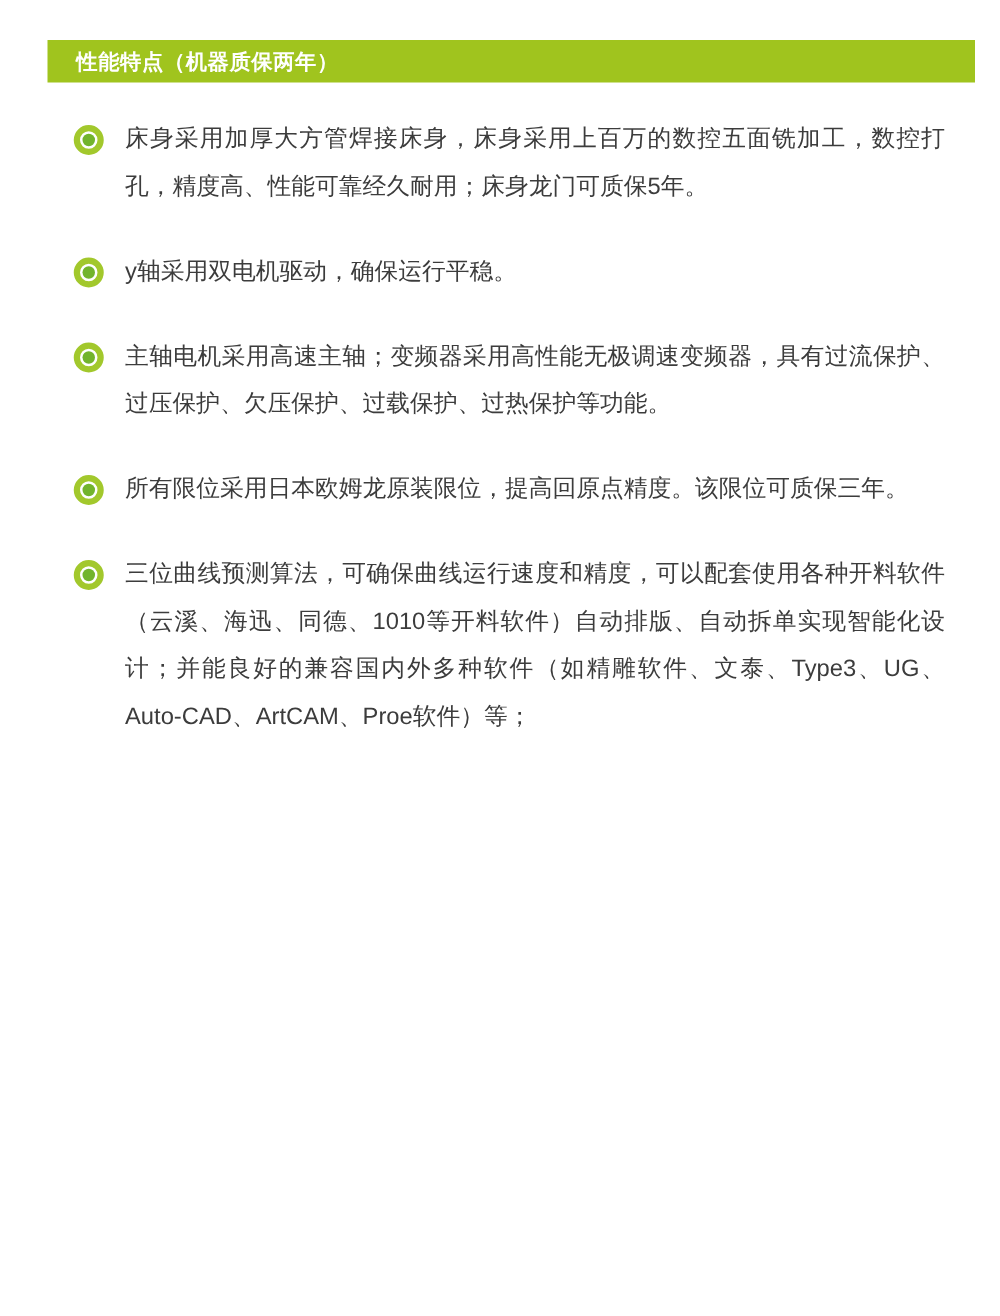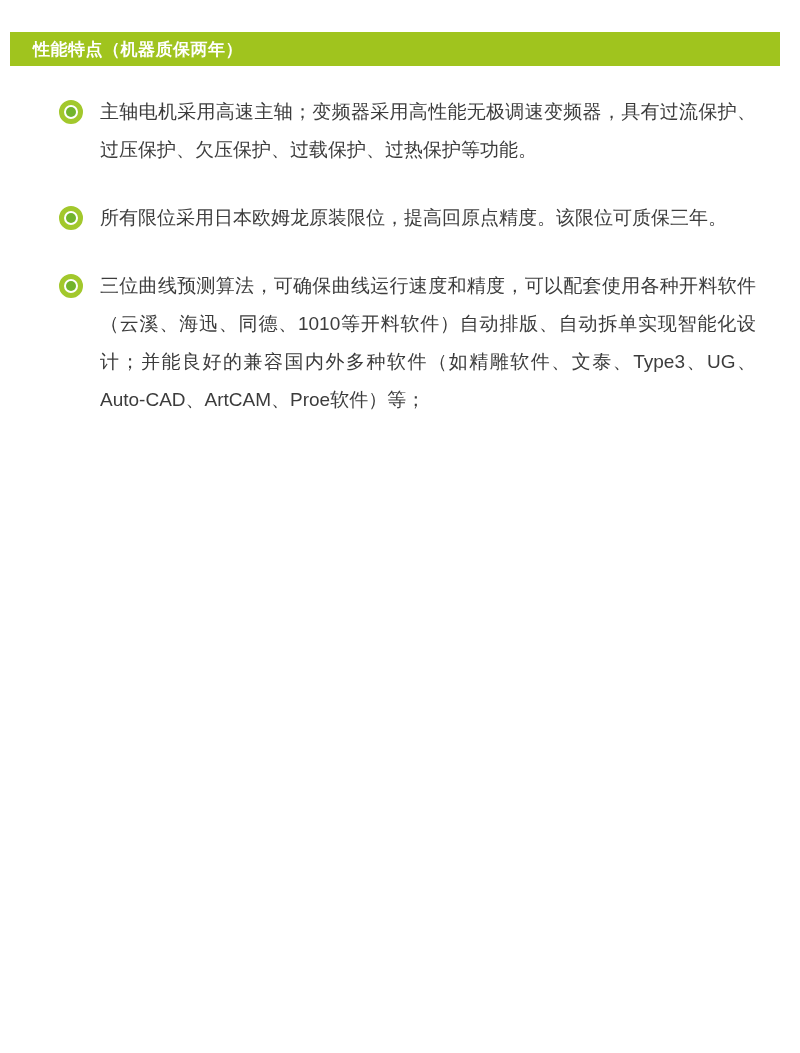--- a/index.html
+++ b/index.html
@@ -11,21 +11,21 @@
   .page {
     position: relative;
     width: 800px;
     height: 1053px;
     background: #ffffff;
     overflow: hidden;
   }
   .header-bar {
     position: absolute;
     top: 32px;
-    left: 10px;
+    left: 38px;
     right: 20px;
     height: 34px;
     background: #a0c41e;
     display: flex;
     align-items: center;
   }
   .header-title {
     color: #ffffff;
     font-size: 17px;
     font-weight: bold;
@@ -74,24 +74,36 @@
 <body>
 
 <div class="page">
 
   <div class="header-bar">
     <div class="header-title">性能特点（机器质保两年）</div>
   </div>
 
   <div class="feature-list">
 
+    <div class="feature-item">
+      <div class="bullet-icon">
+          <div class="bullet-dot"></div>
+        </div>
+      <div class="feature-text">床身采用加厚大方管焊接床身，床身采用上百万的数控五面铣加工，数控打孔，精度高、性能可靠经久耐用；床身龙门可质保5年。</div>
+    </div>
 
 
 
 
+    <div class="feature-item">
+      <div class="bullet-icon">
+          <div class="bullet-dot"></div>
+        </div>
+      <div class="feature-text">y轴采用双电机驱动，确保运行平稳。</div>
+    </div>
 
 
     <div class="feature-item">
       <div class="bullet-icon">
           <div class="bullet-dot"></div>
         </div>
       <div class="feature-text">主轴电机采用高速主轴；变频器采用高性能无极调速变频器，具有过流保护、过压保护、欠压保护、过载保护、过热保护等功能。</div>
     </div>
 
     <div class="feature-item">

